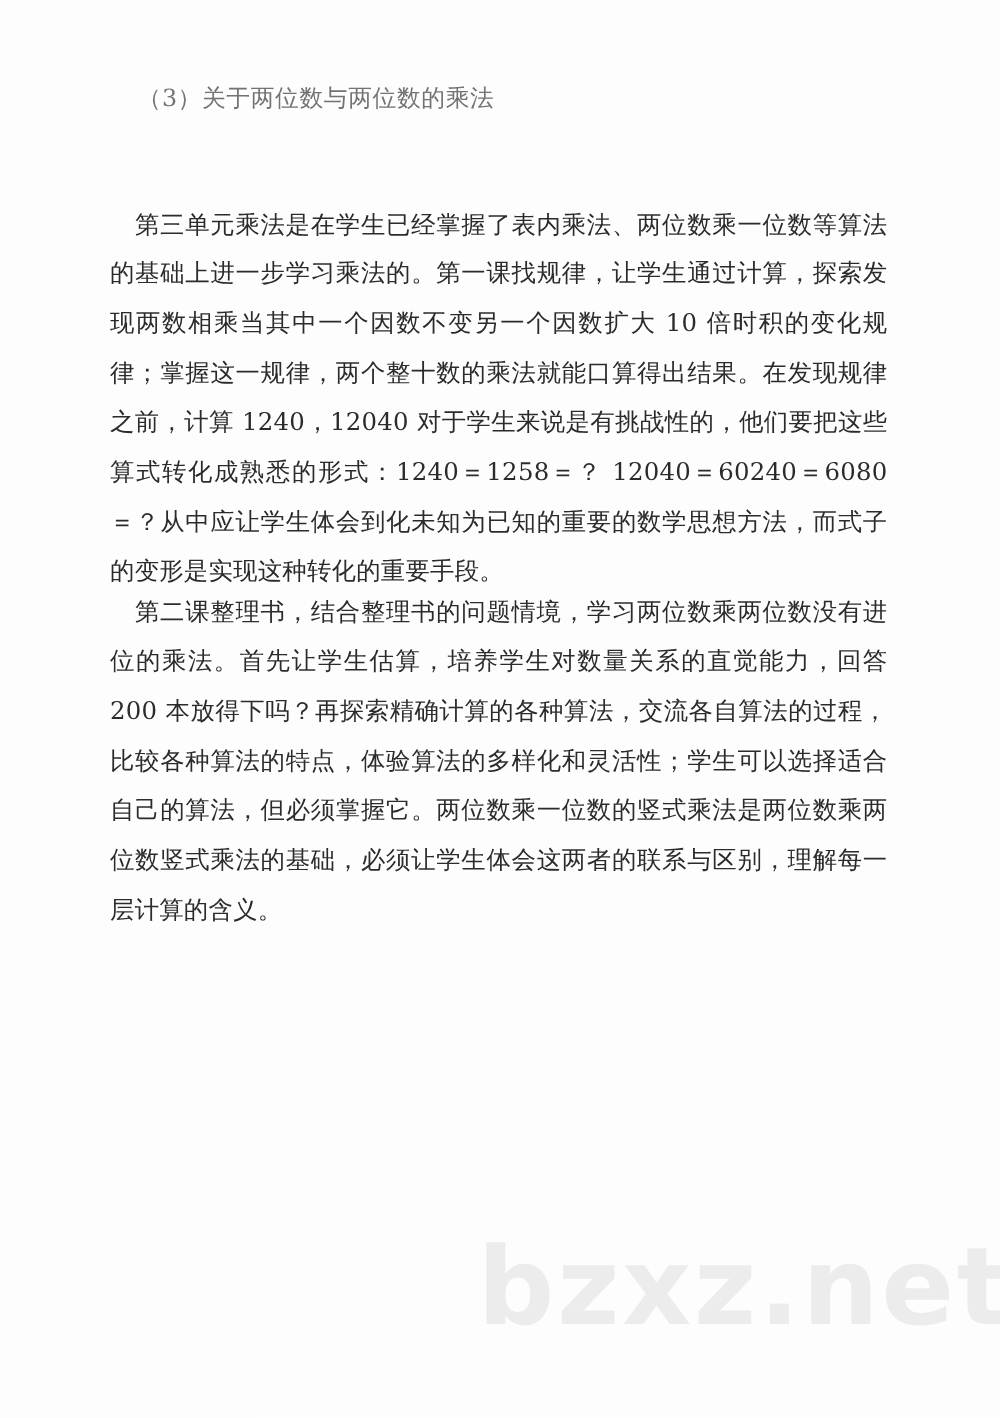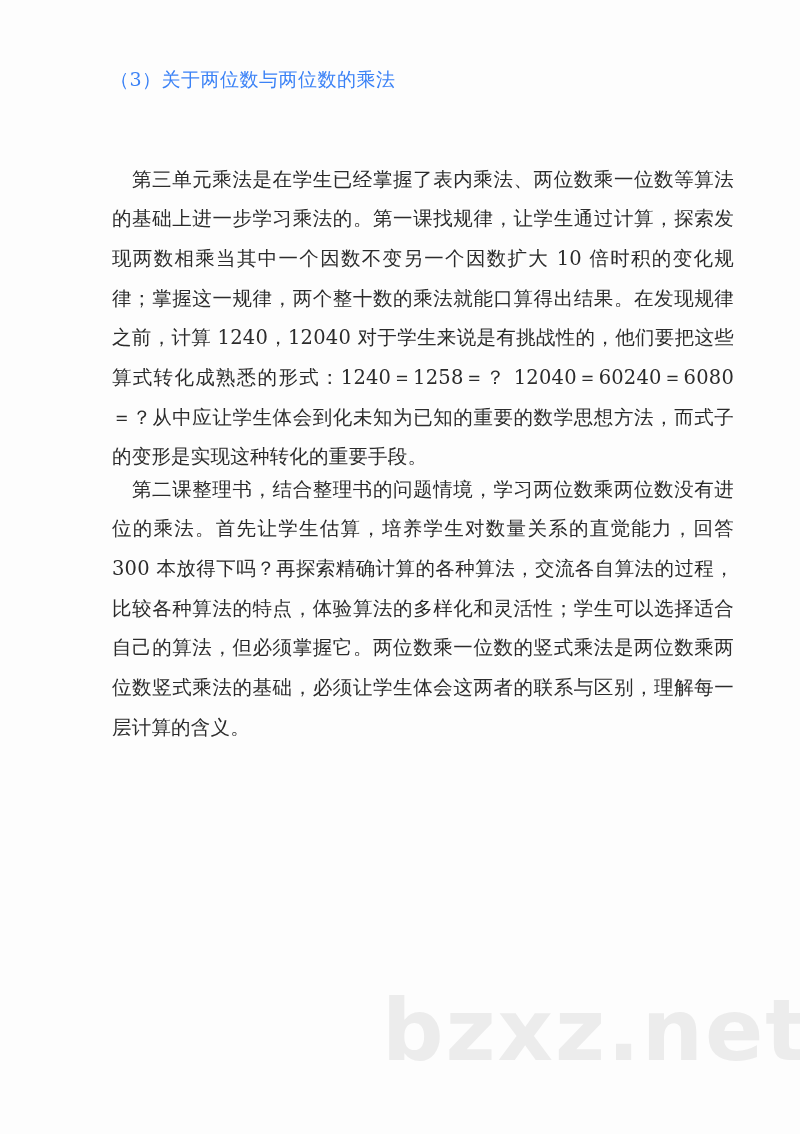--- a/index.html
+++ b/index.html
@@ -21,34 +21,33 @@
       width: 800px; height: 1134px;
       background: #fdfdfd;
     }
     .heading {
       position: absolute;
       left: 110px;
       top: 66px;
       font-size: 19px;
       line-height: 26px;
       white-space: nowrap;
-      color: #3b82f6;
+      color: #737373;
       letter-spacing: 0.5px;
     }
     .para {
       position: absolute;
       left: 88px;
       width: 622px;
       font-size: 19.5px;
       line-height: 39.7px;
       text-align: justify;
       text-indent: 20px;
       color: #2b2b2b;
       letter-spacing: 0.2px;
-      margin-left: 24px;
     }
     #p1 { top: 140px; }
     #p2 { top: 450px; }
     #p3 { top: 725px; }
     .watermark {
       position: absolute;
       left: 382px;
       top: 985px;
       font-family: "DejaVu Sans", "Liberation Sans", sans-serif;
       font-weight: bold;
@@ -59,16 +58,16 @@
       white-space: nowrap;
     }
   </style>
 </head>
 <body>
 
 <div class="page">
   <div class="heading">（3）关于两位数与两位数的乘法</div>
 
   <p class="para" id="p1">第三单元乘法是在学生已经掌握了表内乘法、两位数乘一位数等算法的基础上进一步学习乘法的。第一课找规律，让学生通过计算，探索发现两数相乘当其中一个因数不变另一个因数扩大 10 倍时积的变化规律；掌握这一规律，两个整十数的乘法就能口算得出结果。在发现规律之前，计算 1240，12040 对于学生来说是有挑战性的，他们要把这些算式转化成熟悉的形式：1240＝1258＝？ 12040＝60240＝6080＝？从中应让学生体会到化未知为已知的重要的数学思想方法，而式子的变形是实现这种转化的重要手段。</p>
-  <p class="para" id="p2">第二课整理书，结合整理书的问题情境，学习两位数乘两位数没有进位的乘法。首先让学生估算，培养学生对数量关系的直觉能力，回答 300 本放得下吗？再探索精确计算的各种算法，交流各自算法的过程，比较各种算法的特点，体验算法的多样化和灵活性；学生可以选择适合自己的算法，但必须掌握它。两位数乘一位数的竖式乘法是两位数乘两位数竖式乘法的基础，必须让学生体会这两者的联系与区别，理解每一层计算的含义。</p>
+  <p class="para" id="p2">第二课整理书，结合整理书的问题情境，学习两位数乘两位数没有进位的乘法。首先让学生估算，培养学生对数量关系的直觉能力，回答 200 本放得下吗？再探索精确计算的各种算法，交流各自算法的过程，比较各种算法的特点，体验算法的多样化和灵活性；学生可以选择适合自己的算法，但必须掌握它。两位数乘一位数的竖式乘法是两位数乘两位数竖式乘法的基础，必须让学生体会这两者的联系与区别，理解每一层计算的含义。</p>
 
   <div class="watermark">bzxz.net</div>
 </div>
 
 </body></html>

